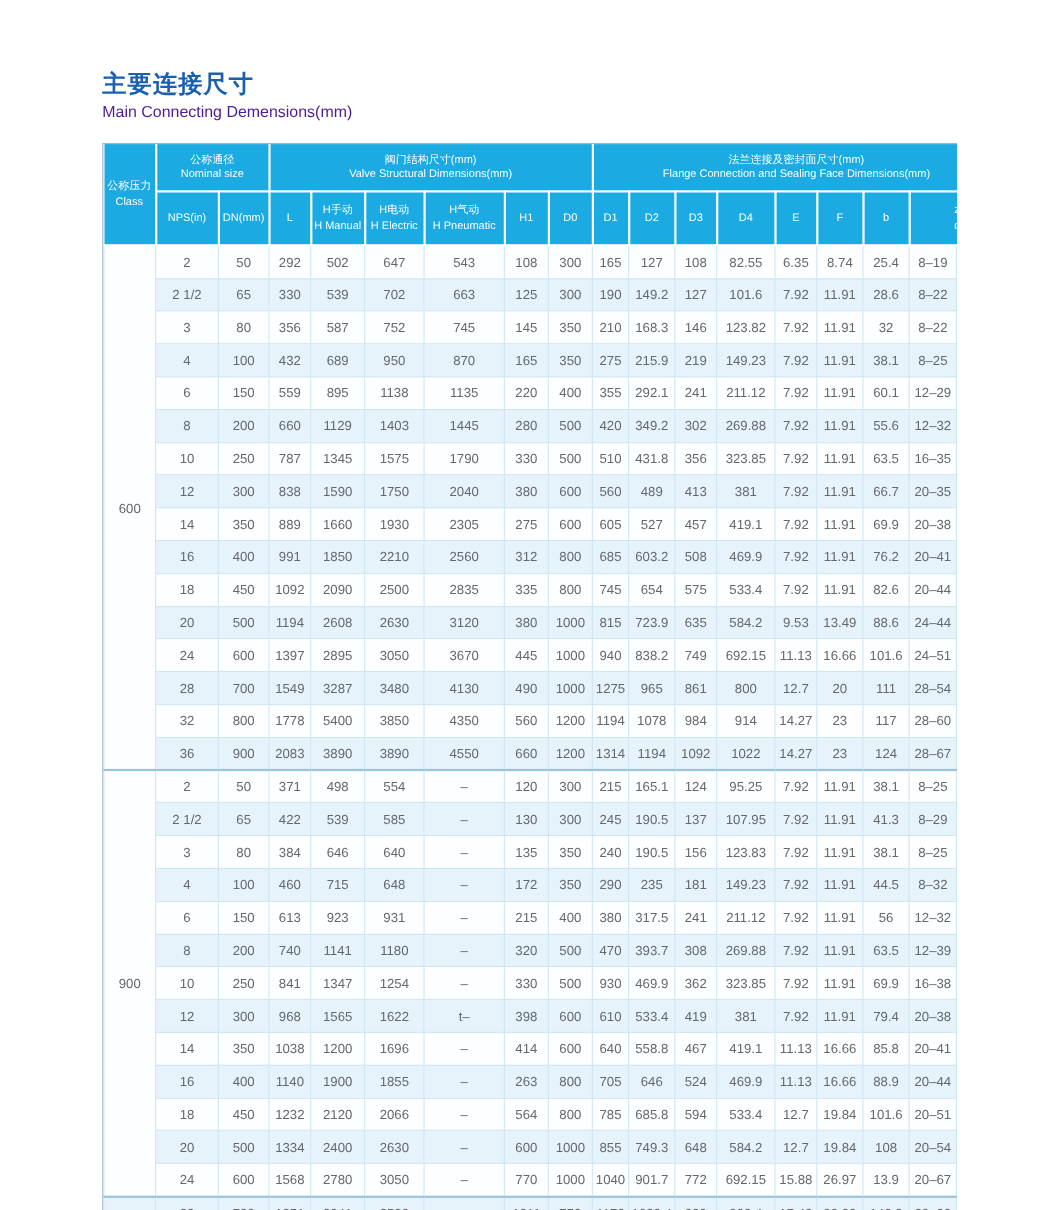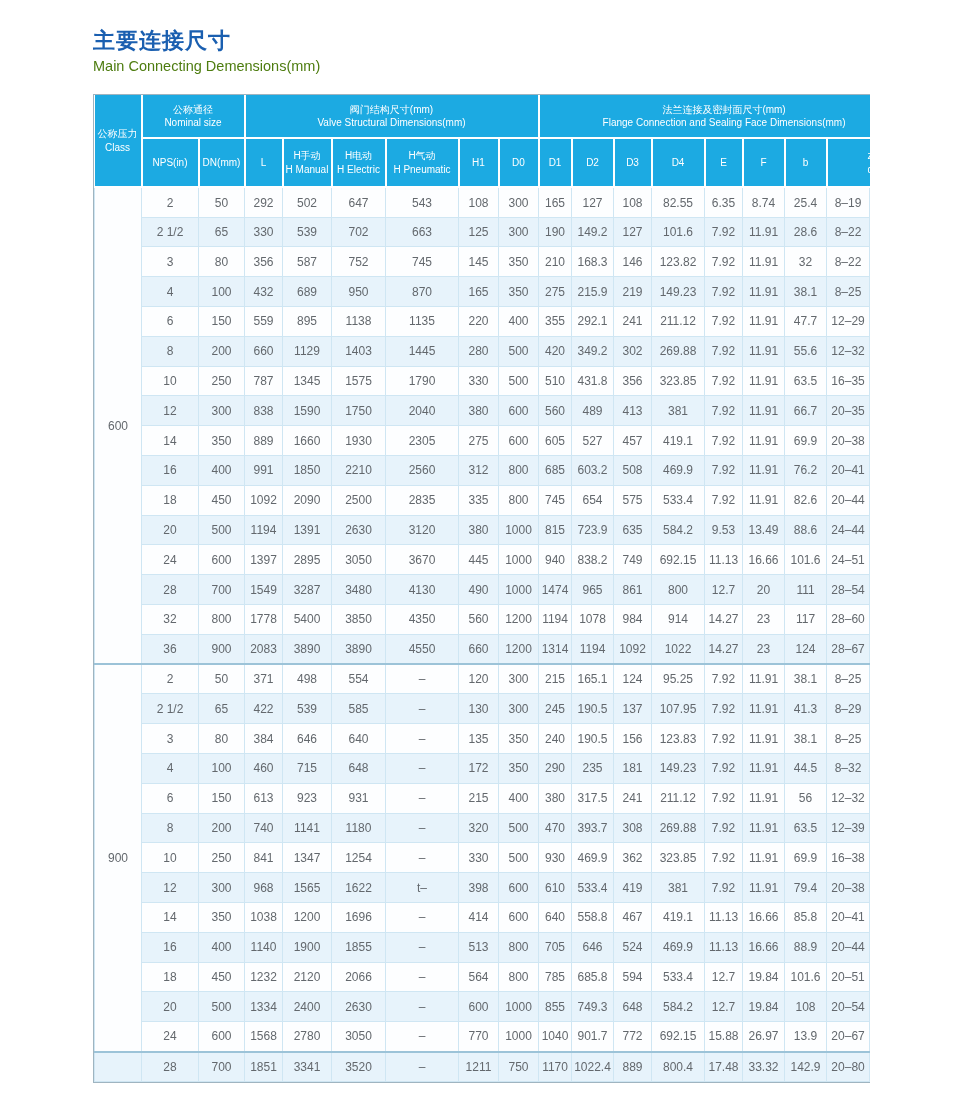--- a/index.html
+++ b/index.html
@@ -10,23 +10,24 @@
     font-family: "Liberation Sans", "DejaVu Sans", sans-serif;
     position: relative;
   }
   .page { padding: 28px 0 0 93px; }
   .page-title {
     color: #1a5fb0;
     font-size: 22px;
     font-weight: bold;
     letter-spacing: 1px;
     line-height: 1.2;
+    margin-top: 36px;
   }
   .page-subtitle {
-    color: #4d7c0f;
+    color: #4c1d95;
     font-size: 14.5px;
     margin-top: 4px;
   }
   .table-wrap {
     margin-top: 20px;
     width: 777px;
     border: 1px solid #9fb4c0;
   }
   table {
     border-collapse: collapse;
@@ -208,21 +209,21 @@
             <td>1138</td>
             <td>1135</td>
             <td>220</td>
             <td>400</td>
             <td>355</td>
             <td>292.1</td>
             <td>241</td>
             <td>211.12</td>
             <td>7.92</td>
             <td>11.91</td>
-            <td>47.7</td>
+            <td>60.1</td>
             <td>12–29</td>
           </tr>
           <tr class="even">
             <td>8</td>
             <td>200</td>
             <td>660</td>
             <td>1129</td>
             <td>1403</td>
             <td>1445</td>
             <td>280</td>
@@ -323,21 +324,21 @@
             <td>533.4</td>
             <td>7.92</td>
             <td>11.91</td>
             <td>82.6</td>
             <td>20–44</td>
           </tr>
           <tr class="even">
             <td>20</td>
             <td>500</td>
             <td>1194</td>
-            <td>1391</td>
+            <td>2608</td>
             <td>2630</td>
             <td>3120</td>
             <td>380</td>
             <td>1000</td>
             <td>815</td>
             <td>723.9</td>
             <td>635</td>
             <td>584.2</td>
             <td>9.53</td>
             <td>13.49</td>
@@ -364,21 +365,21 @@
           </tr>
           <tr class="even">
             <td>28</td>
             <td>700</td>
             <td>1549</td>
             <td>3287</td>
             <td>3480</td>
             <td>4130</td>
             <td>490</td>
             <td>1000</td>
-            <td>1474</td>
+            <td>1275</td>
             <td>965</td>
             <td>861</td>
             <td>800</td>
             <td>12.7</td>
             <td>20</td>
             <td>111</td>
             <td>28–54</td>
           </tr>
           <tr class="odd">
             <td>32</td>
@@ -579,21 +580,21 @@
             <td>85.8</td>
             <td>20–41</td>
           </tr>
           <tr class="even">
             <td>16</td>
             <td>400</td>
             <td>1140</td>
             <td>1900</td>
             <td>1855</td>
             <td>–</td>
-            <td>513</td>
+            <td>263</td>
             <td>800</td>
             <td>705</td>
             <td>646</td>
             <td>524</td>
             <td>469.9</td>
             <td>11.13</td>
             <td>16.66</td>
             <td>88.9</td>
             <td>20–44</td>
           </tr>

